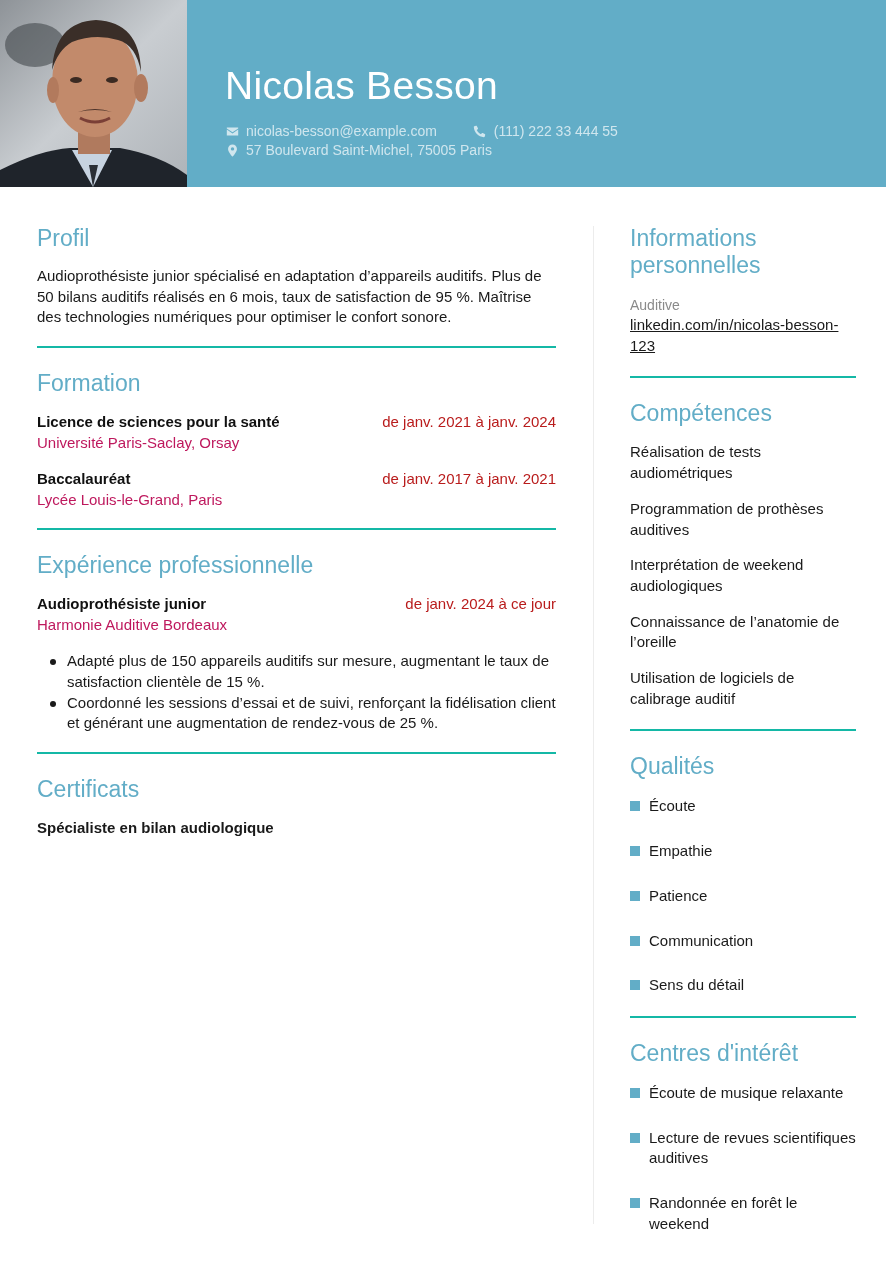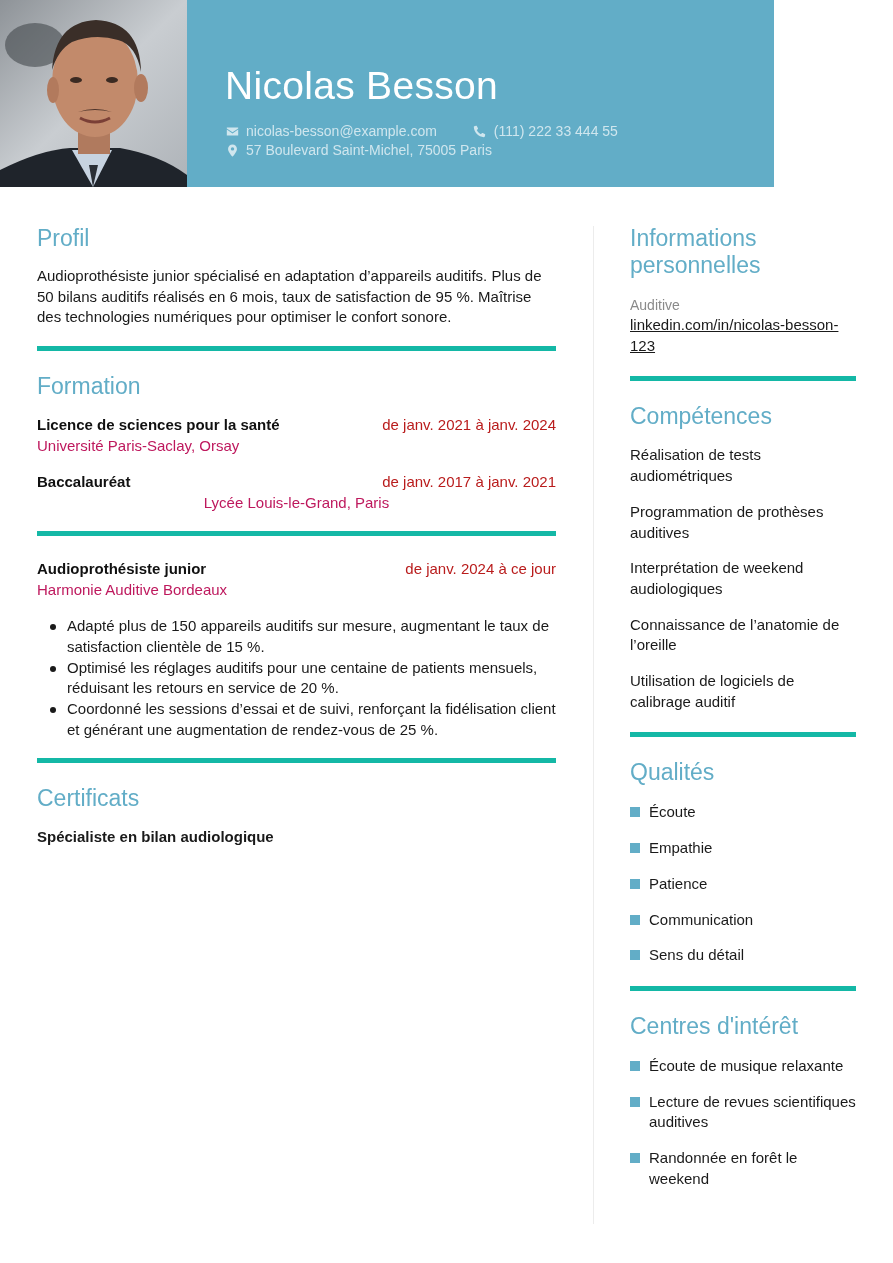--- a/index.html
+++ b/index.html
@@ -1,57 +1,57 @@
 <!DOCTYPE html>
 <html><head>
   <meta charset="utf-8">
   <style>
     * { box-sizing: border-box; margin: 0; padding: 0; }
     html, body { width: 893px; height: 1263px; background: #ffffff; overflow: hidden; }
     body { font-family: "Liberation Sans", "DejaVu Sans", sans-serif; color: #1a1a1a; position: relative; }
 
-    .header { position: absolute; left: 0; top: 0; width: 774px; height: 187px; background: #62adc7; }
+    .header { position: absolute; left: 0; top: 0; width: 886px; height: 187px; background: #62adc7; }
     .photo { position: absolute; left: 0; top: 0; width: 187px; height: 187px; overflow: hidden; background: #b9bec3; }
     .header-info { position: absolute; left: 225px; top: 62px; }
     .name { font-size: 39px; font-weight: 300; color: #ffffff; letter-spacing: 0.3px; line-height: 48px; }
     .contact-row { display: flex; align-items: center; font-size: 14px; color: #cfe6ee; line-height: 19px; margin-top: 0; gap: 20px; }
     .contact-row.first { margin-top: 12px; }
     .contact-item { display: flex; align-items: center; margin-right: 16px; }
     .contact-icon { width: 14px; height: 14px; margin-right: 7px; display: inline-flex; align-items: center; justify-content: center; }
     .contact-icon svg { width: 13px; height: 13px; fill: #cfe6ee; }
 
     .main { position: absolute; left: 37px; top: 225px; width: 519px; }
     .side { position: absolute; left: 630px; top: 225px; width: 226px; }
     .vdivider { position: absolute; left: 593px; top: 226px; width: 1px; height: 998px; background: #ececec; }
 
     .section-title { font-size: 23px; font-weight: 300; color: #62adc7; line-height: 27px; }
-    .section { padding-bottom: 18px; border-bottom: 5px solid #14b8a6; margin-bottom: 22px; }
+    .section { padding-bottom: 18px; border-bottom: 2px solid #14b8a6; margin-bottom: 22px; }
     .section.last { border-bottom: none; }
 
     .profile-text { margin-top: 14px; font-size: 15px; line-height: 20.7px; color: #1a1a1a; }
 
     .entry { margin-top: 14px; }
-    .entry + .entry { margin-top: 15px; text-align: center; }
+    .entry + .entry { margin-top: 15px; }
     .entry-head { display: flex; justify-content: space-between; align-items: baseline; font-size: 15px; line-height: 21px; }
     .entry-title { font-weight: 700; color: #111; }
     .entry-date { color: #b91c1c; }
     .entry-sub { font-size: 15px; color: #be185d; line-height: 21px; }
     .bullets { list-style: none; margin-top: 16px; }
     .bullets li { position: relative; padding-left: 30px; font-size: 15px; line-height: 20.7px; }
     .bullets li::before { content: ""; position: absolute; left: 13px; top: 8px; width: 6px; height: 6px; border-radius: 50%; background: #1a1a1a; }
 
     .cert { margin-top: 14px; font-size: 15px; font-weight: 700; line-height: 21px; }
 
     .side .section { padding-bottom: 20px; margin-bottom: 22px; }
     .info-label { margin-top: 16px; font-size: 14px; color: #8a8a8a; line-height: 20px; }
     .info-value { font-size: 15px; line-height: 20.7px; text-decoration: underline; }
     .skill { font-size: 15px; line-height: 20.7px; margin-top: 15px; }
     .skill:first-of-type { margin-top: 14px; }
     .sq-list { list-style: none; }
-    .sq-list li { position: relative; padding-left: 19px; font-size: 15px; line-height: 20.7px; margin-top: 15px; }
+    .sq-list li { position: relative; padding-left: 19px; font-size: 15px; line-height: 20.7px; margin-top: 24px; }
     .sq-list li:first-child { margin-top: 16px; }
     .sq-list li::before { content: ""; position: absolute; left: 0; top: 5px; width: 10px; height: 10px; background: #62adc7; }
   </style>
 </head>
 <body>
 
 <div class="header">
   <div class="photo" aria-label="Portrait photo">
     <svg width="187" height="187" viewBox="0 0 187 187">
       <defs>
@@ -131,29 +131,29 @@
     <div class="entry">
       <div class="entry-head">
         <span class="entry-title">Baccalauréat</span>
         <span class="entry-date">de janv. 2017 à janv. 2021</span>
       </div>
       <div class="entry-sub">Lycée Louis-le-Grand, Paris</div>
     </div>
   </div>
 
   <div class="section">
+    <div class="section-title">Expérience professionnelle</div>
     <div class="entry">
       <div class="entry-head">
         <span class="entry-title">Audioprothésiste junior</span>
         <span class="entry-date">de janv. 2024 à ce jour</span>
       </div>
       <div class="entry-sub">Harmonie Auditive Bordeaux</div>
       <ul class="bullets">
         <li>Adapté plus de 150 appareils auditifs sur mesure, augmentant le taux de satisfaction clientèle de 15 %.</li>
-        <li>Optimisé les réglages auditifs pour une centaine de patients mensuels, réduisant les retours en service de 20 %.</li>
         <li>Coordonné les sessions d’essai et de suivi, renforçant la fidélisation client et générant une augmentation de rendez-vous de 25 %.</li>
       </ul>
     </div>
   </div>
 
   <div class="section last">
     <div class="section-title">Certificats</div>
     <div class="cert">Spécialiste en bilan audiologique</div>
   </div>
 </div>

